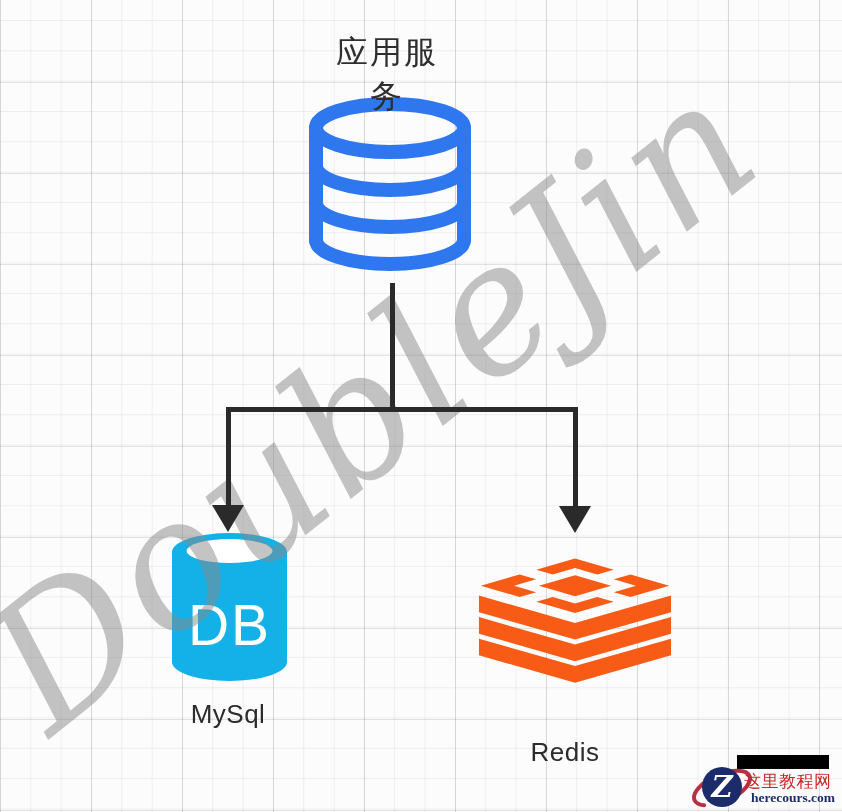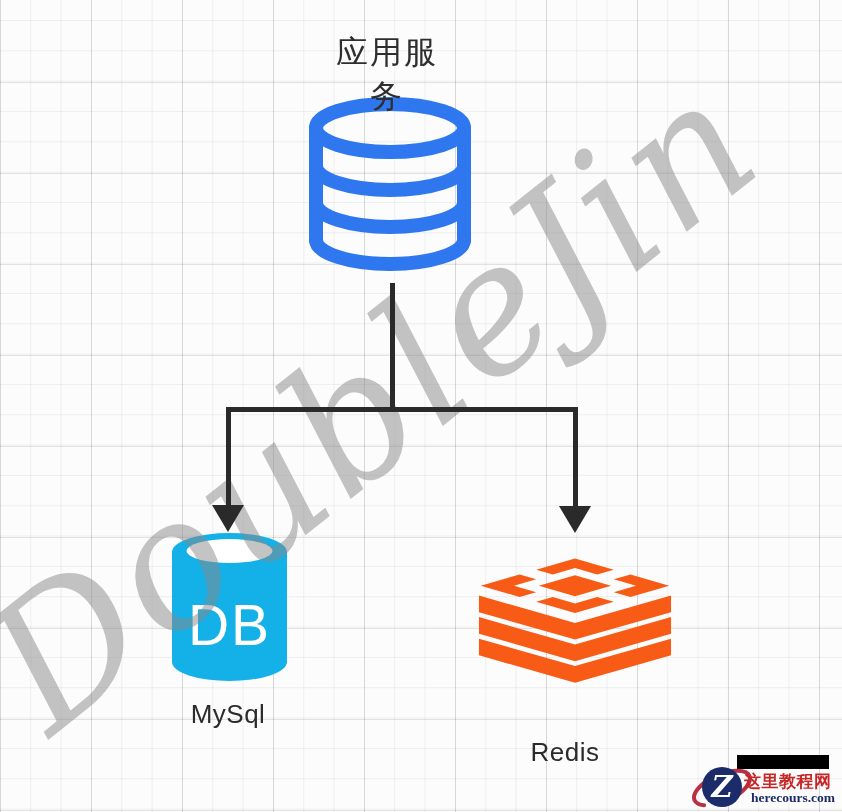--- a/index.html
+++ b/index.html
@@ -49,21 +49,21 @@
     width:0; height:0; z-index:6;
     border-left:16px solid transparent; border-right:16px solid transparent;
     border-top:27px solid #2a2a2a;
   }
   .head-left  { left:212px; top:505px; }
   .head-right { left:559px; top:506px; }
 
   
   .brand-bar   { left:737px; top:755px; width:92px; height:14px; background:#000; z-index:10; }
   .brand-mark  { left:690px; top:758px; z-index:10; }
-  .brand-name  { left:744px; top:770px; width:98px; font-size:17px; font-weight:bold;
+  .brand-name  { left:744px; top:770px; width:98px; font-size:17px; font-weight:normal;
                  color:#c72626; letter-spacing:0.5px; z-index:10; }
   .brand-url   { left:751px; top:790px; width:95px; font-size:13.5px; font-weight:bold;
                  color:#1c2b6a; z-index:10; font-family:"Liberation Serif", serif; }
 </style>
 </head>
 <body>
 
 <div class="canvas">
 
   <div class="abs title">应用服务</div>

